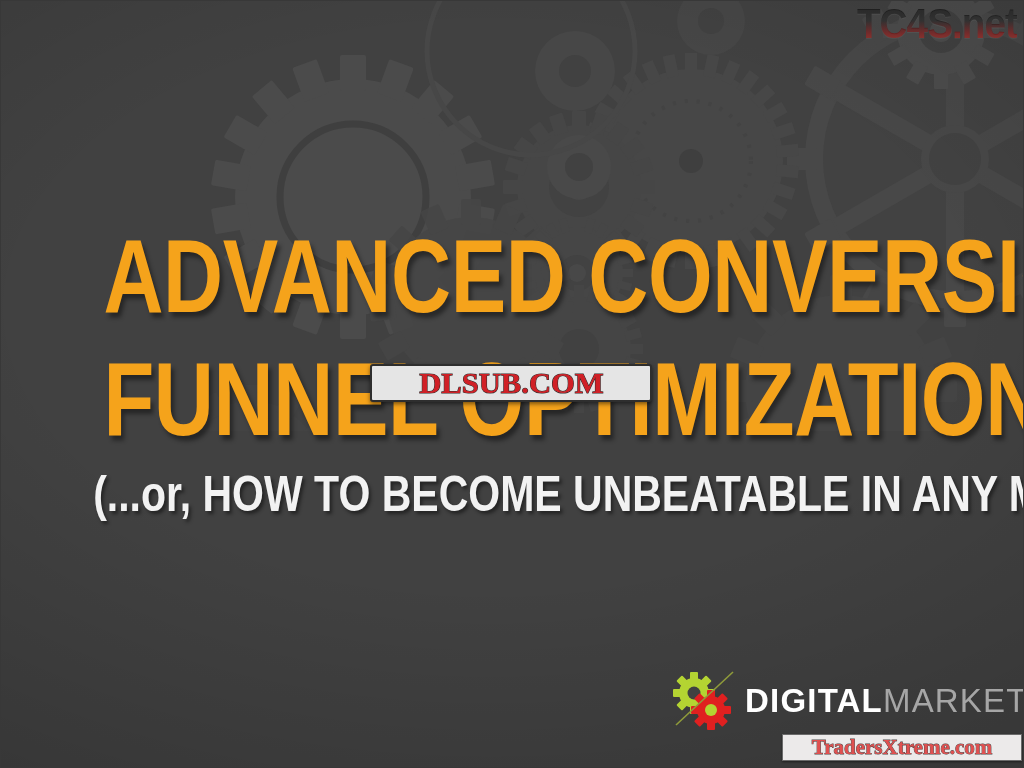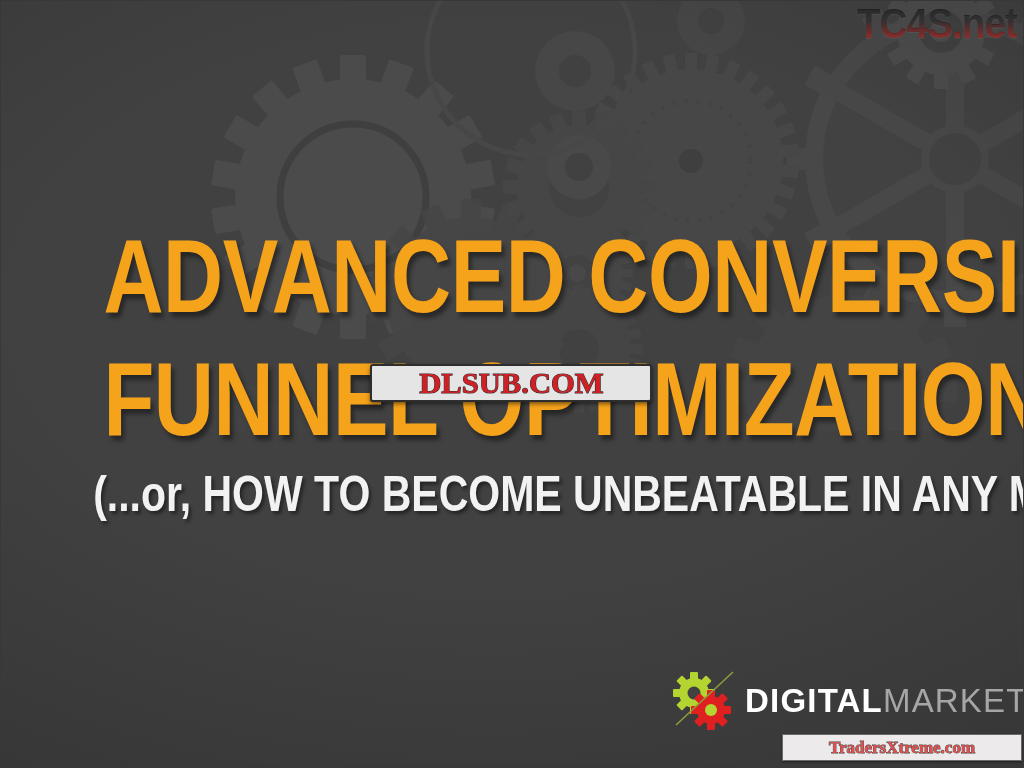--- a/index.html
+++ b/index.html
@@ -162,21 +162,21 @@
     align-items: center;
     justify-content: center;
     background: #eceaea;
     border: 1px solid #6a6a6a;
     box-sizing: border-box;
     box-shadow: 0 1px 2px rgba(0,0,0,0.45);
   }
   #tx-text {
     font-family: "Liberation Serif", serif;
     font-weight: bold;
-    font-size: 17px;
+    font-size: 21px;
     line-height: 1;
     color: #e05050;
     -webkit-text-stroke: 0.9px #4a4a4a;
     paint-order: stroke fill;
     white-space: nowrap;
   }
 </style>
 </head>
 <body>
 

